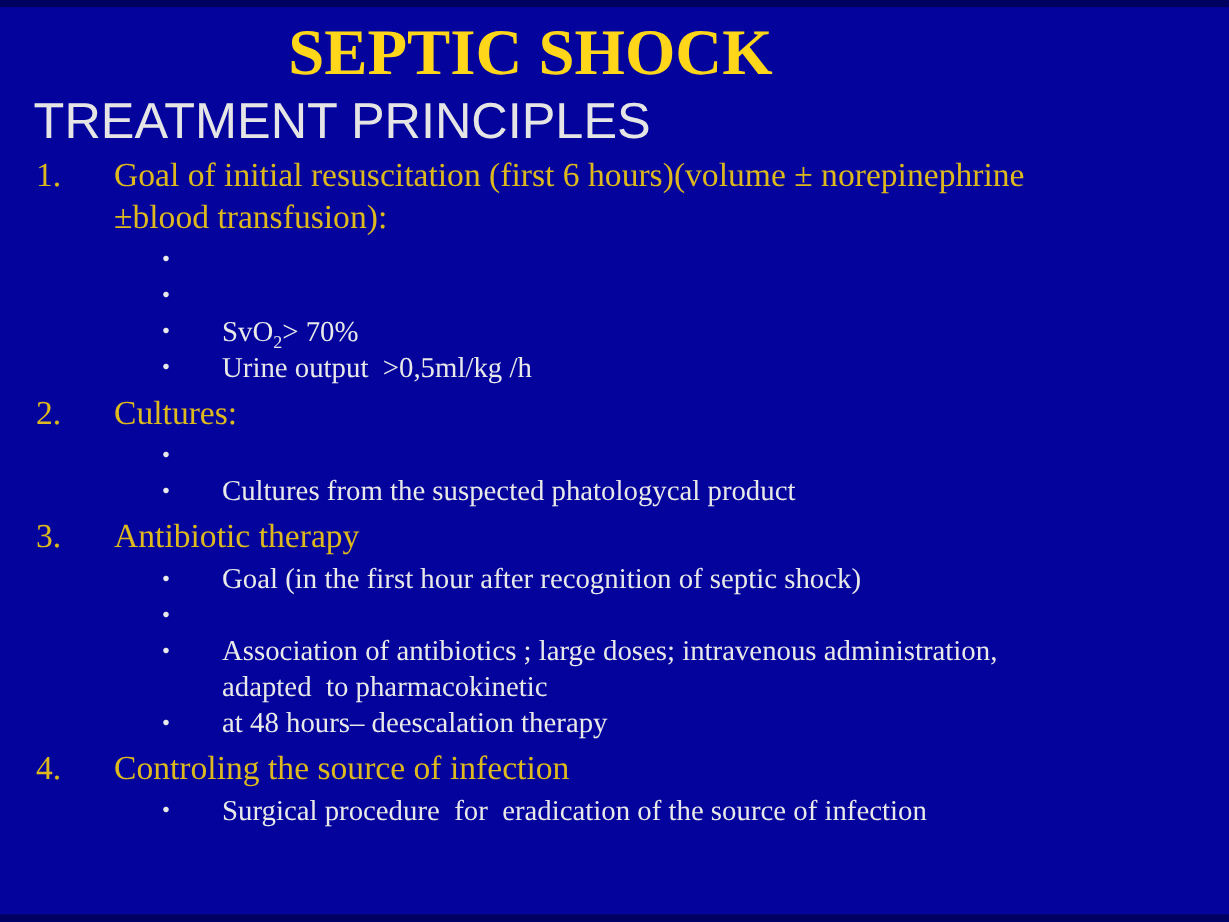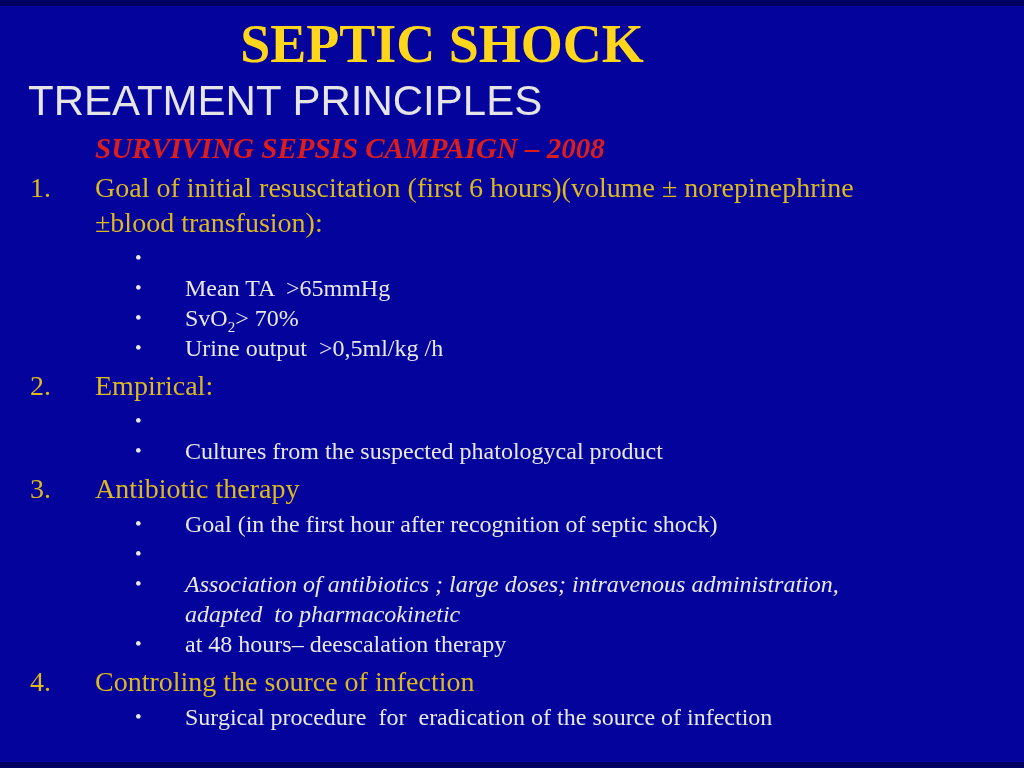--- a/index.html
+++ b/index.html
@@ -91,62 +91,60 @@
   }
   .l2 .bullet {
     flex: 0 0 50px;
     font-size: 19px;
     line-height: 30px;
   }
   .l2 .txt {
     flex: 0 1 auto;
     white-space: pre-wrap;
   }
-  .l2 .txt.w-assoc { max-width: 735px; font-style: italic; }
+  .l2 .txt.w-assoc { max-width: 735px; }
   .l2 sub {
     font-size: 15px;
     line-height: 0;
   }
 </style>
 </head>
 <body>
 
 <div class="frame-strip frame-top"></div>
 
 <div class="slide-content">
 
   <div class="slide-title">SEPTIC SHOCK</div>
 
   <div class="slide-subtitle">TREATMENT PRINCIPLES</div>
 
-  <div class="campaign-line">SURVIVING SEPSIS CAMPAIGN – 2008</div>
 
   <div class="l1">
     <span class="num">1.</span>
     <span class="txt w-item1">Goal of initial resuscitation (first 6 hours)(volume ± norepinephrine ±blood transfusion):</span>
   </div>
   <div class="l2">
     <span class="bullet">•</span>
   </div>
   <div class="l2">
     <span class="bullet">•</span>
-    <span class="txt">Mean TA  &gt;65mmHg</span>
   </div>
   <div class="l2">
     <span class="bullet">•</span>
     <span class="txt"><span>SvO</span><sub>2</sub><span>&gt; 70%</span></span>
   </div>
   <div class="l2">
     <span class="bullet">•</span>
     <span class="txt">Urine output  &gt;0,5ml/kg /h</span>
   </div>
 
   <div class="l1">
     <span class="num">2.</span>
-    <span class="txt">Empirical:</span>
+    <span class="txt">Cultures:</span>
   </div>
   <div class="l2">
     <span class="bullet">•</span>
   </div>
   <div class="l2">
     <span class="bullet">•</span>
     <span class="txt">Cultures from the suspected phatologycal product</span>
   </div>
 
   <div class="l1">

